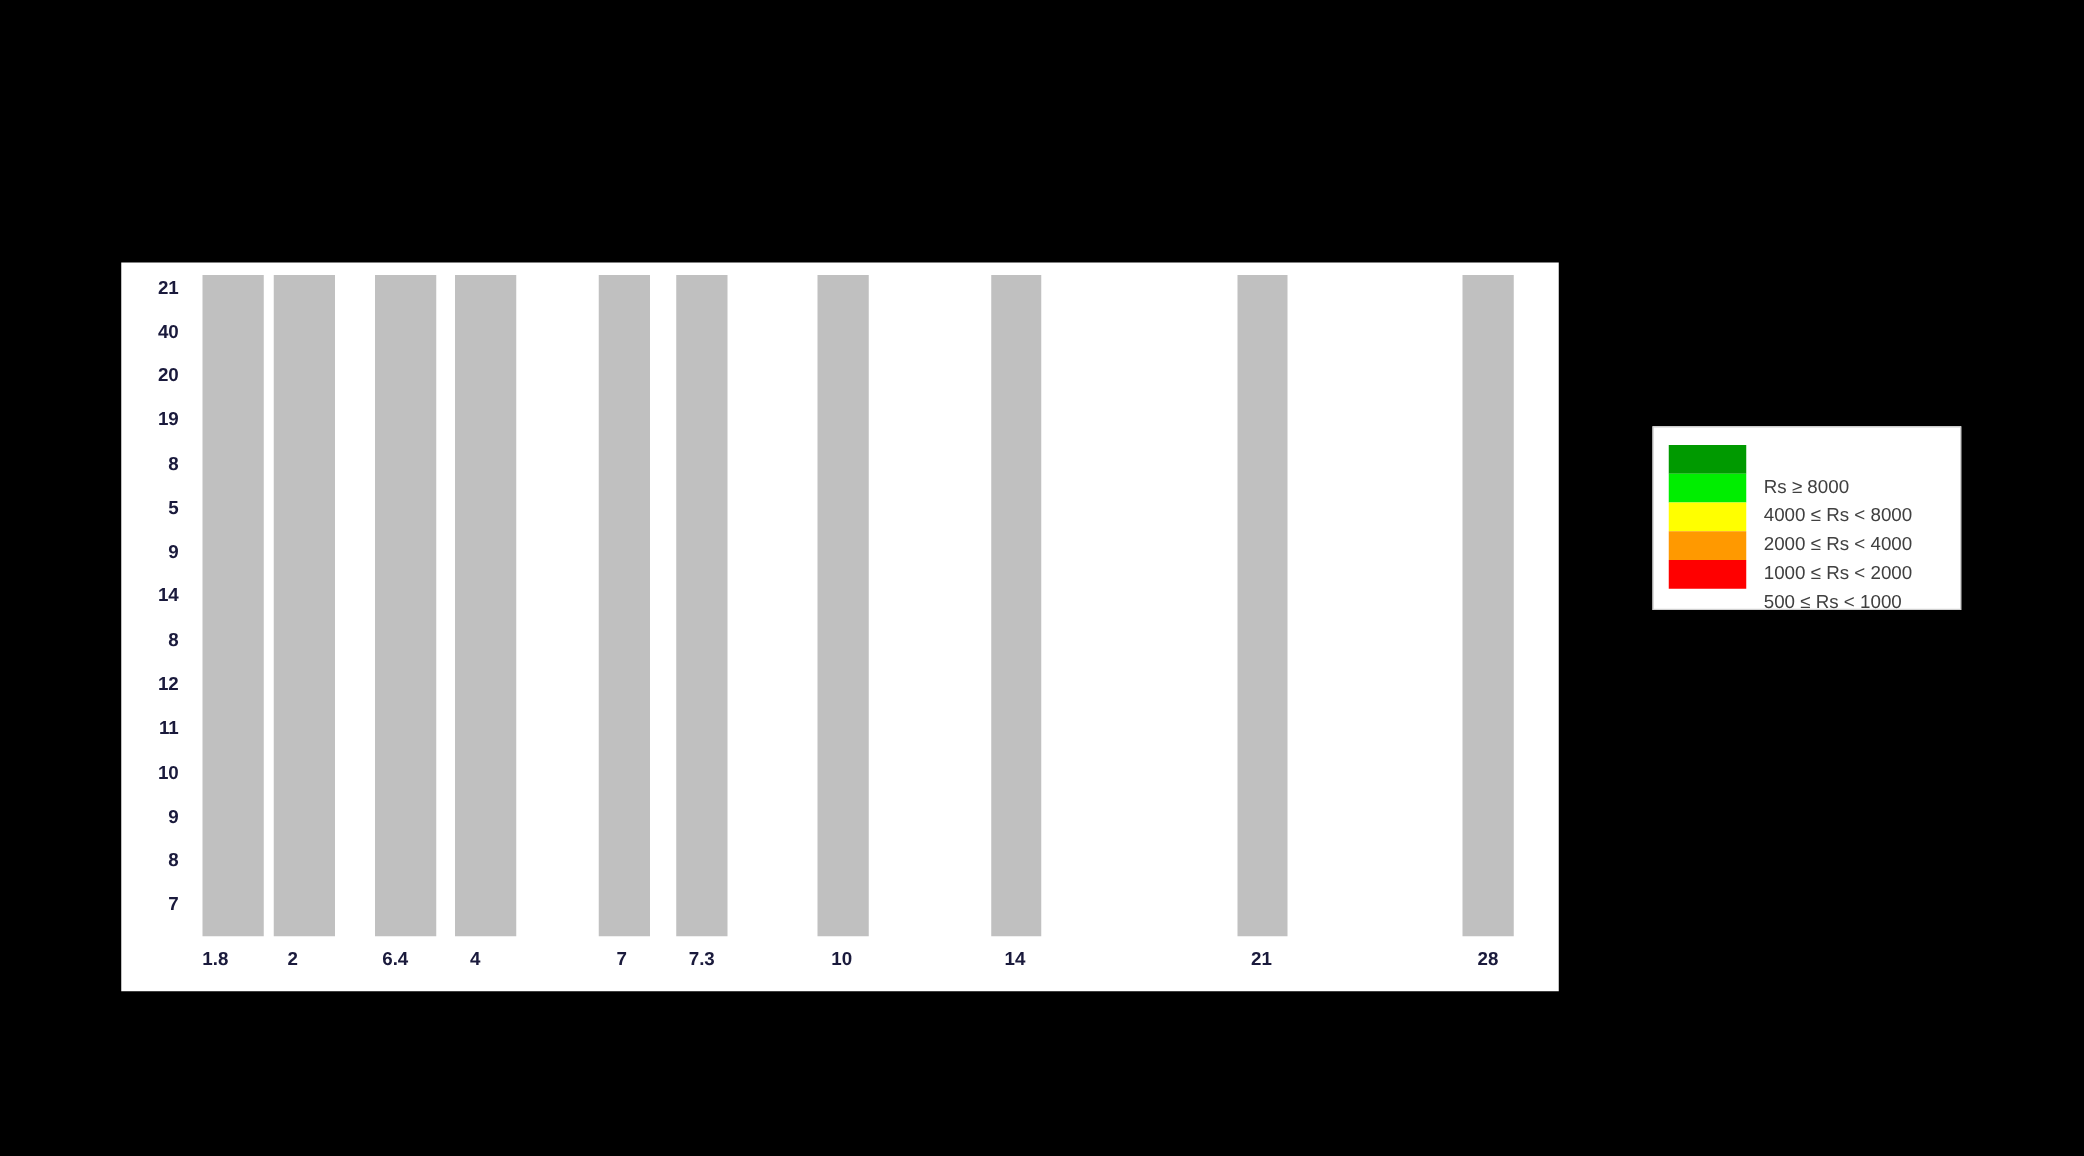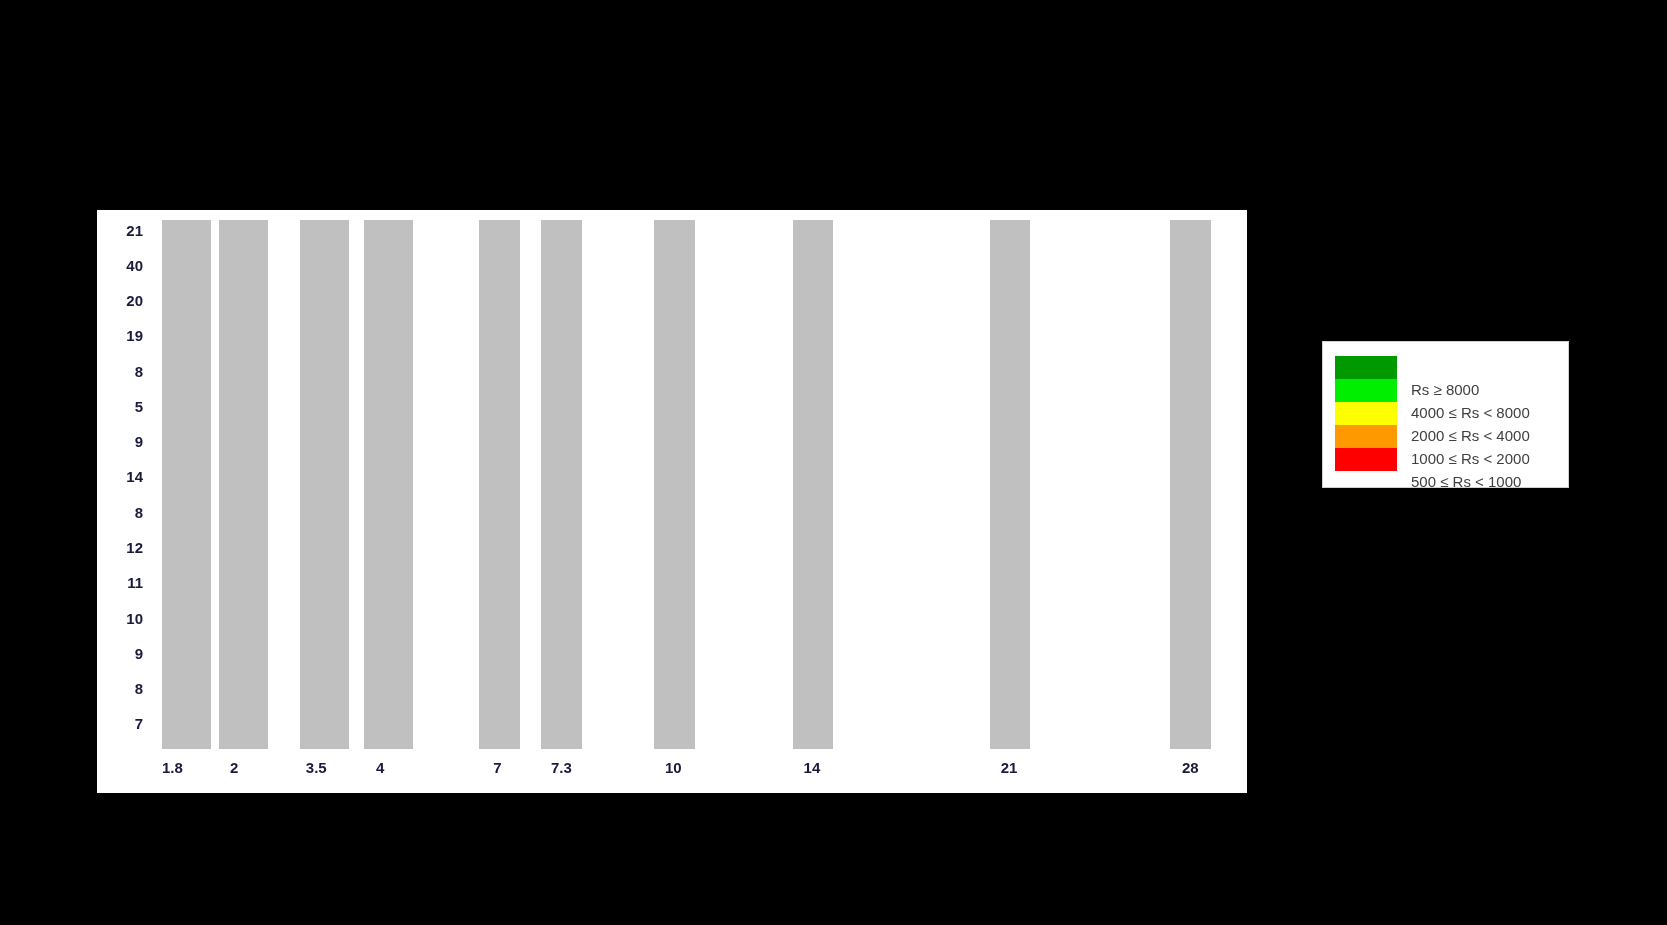--- a/index.html
+++ b/index.html
@@ -142,21 +142,21 @@
           </div>
           <div class="rowband" style="top: 93.3333%; height: 4%;">
             <div class="bar" style="left: 4.6%; width: 95.4%;"></div>
           </div>
         </div>
     </div>
 
     <div id="xlabels">
         <div class="xlab" style="left: 2%;">1.8</div>
         <div class="xlab" style="left: 7.8%;">2</div>
-        <div class="xlab" style="left: 15.5%;">3.5</div>
+        <div class="xlab" style="left: 15.5%;">6.4</div>
         <div class="xlab" style="left: 21.5%;">4</div>
         <div class="xlab" style="left: 32.5%;">7</div>
         <div class="xlab" style="left: 38.5%;">7.3</div>
         <div class="xlab" style="left: 49%;">10</div>
         <div class="xlab" style="left: 62%;">14</div>
         <div class="xlab" style="left: 80.5%;">21</div>
         <div class="xlab" style="left: 97.5%;">28</div>
       </div>
   </div>
 

